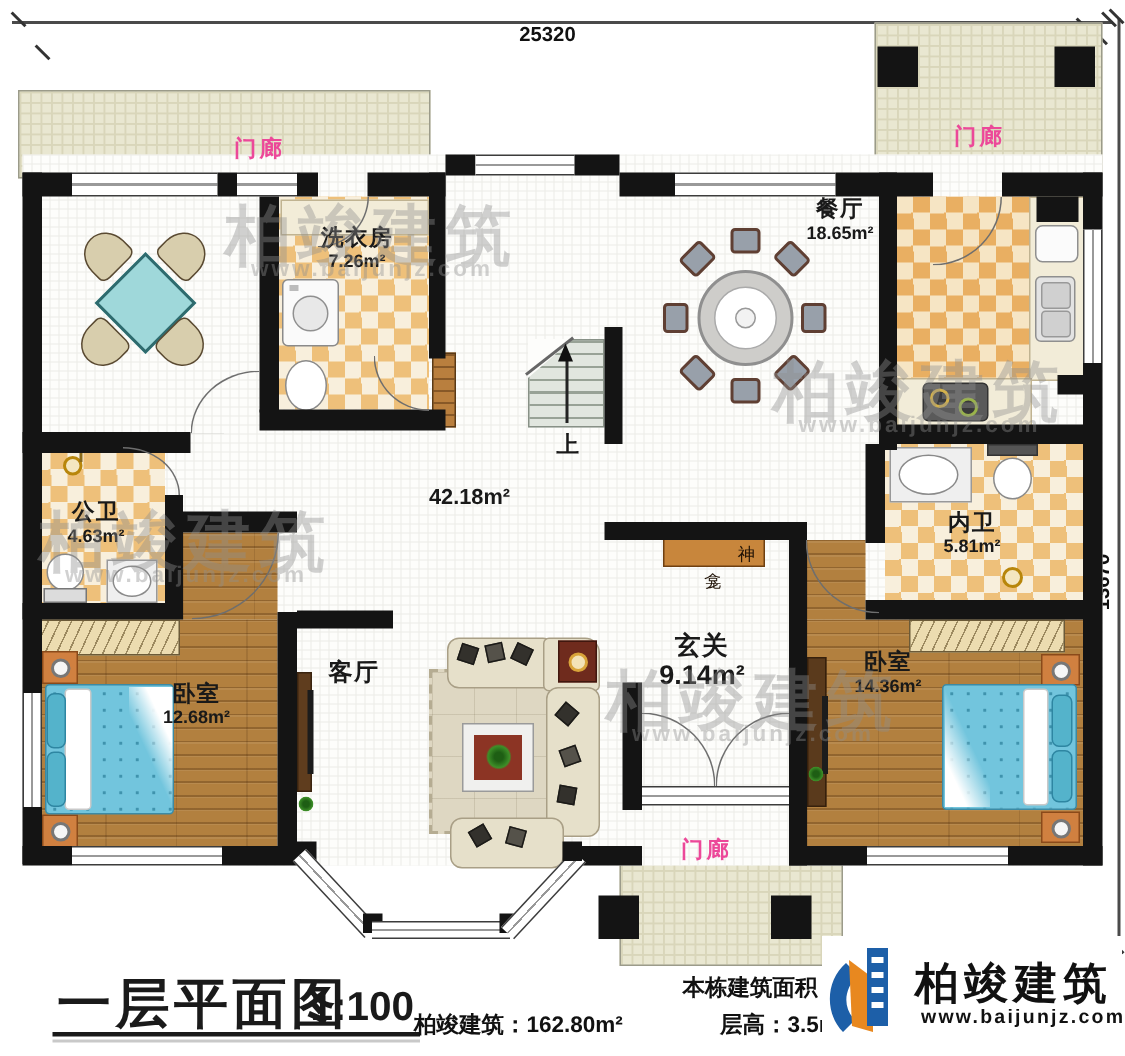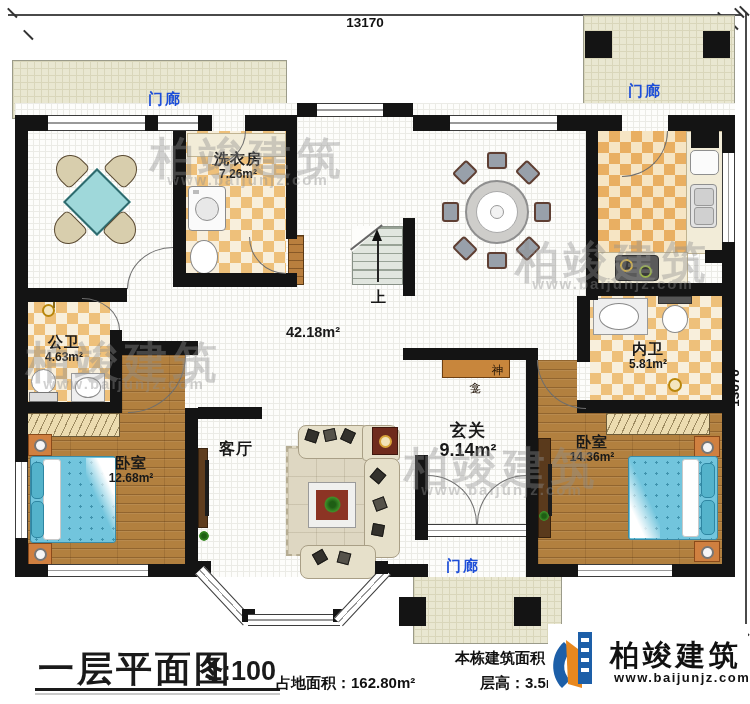--- a/index.html
+++ b/index.html
@@ -33,21 +33,21 @@
   .arc-tr{border-top:1.6px solid #6e6e6e;border-right:1.6px solid #6e6e6e;border-top-right-radius:100% 100%;}
   .arc-bl{border-bottom:1.6px solid #6e6e6e;border-left:1.6px solid #6e6e6e;border-bottom-left-radius:100% 100%;}
   .arc-br{border-bottom:1.6px solid #6e6e6e;border-right:1.6px solid #6e6e6e;border-bottom-right-radius:100% 100%;}
   .stairs{background-color:#e1e6df;
     background-image:repeating-linear-gradient(180deg,#98a296 0 1.5px,transparent 1.5px 8.5px);
     border:1.5px solid #889187;box-sizing:border-box;}
   
   .rlabel{text-align:center;color:#191919;font-weight:bold;line-height:1.12;}
   .rlabel .nm{font-size:15px;display:block;letter-spacing:1px;}
   .rlabel .ar{font-size:12px;display:block;}
-  .plabel{font-size:15px;font-weight:bold;color:#1d4ed8;letter-spacing:2px;text-align:left;}
+  .plabel{font-size:15px;font-weight:bold;color:#ec4899;letter-spacing:2px;text-align:center;}
   .dimtxt{font-size:13.5px;font-weight:bold;color:#111;text-align:center;}
   .dimline{background:#4a4a4a;}
   .tick{width:13px;height:1.6px;background:#333;transform:rotate(45deg);}
   
   .oval{background:#fff;border:1.5px solid #8a8a8a;border-radius:50%;box-sizing:border-box;}
   .lampcircle{background:#f6f6f6;border:2px solid #777;border-radius:50%;box-sizing:border-box;}
   .pillow{width:12px;height:12px;background:#33312c;border:1px solid #1c1b18;box-sizing:border-box;}
   .sofa{background:#e6e0ca;border:1.5px solid #a99f86;box-sizing:border-box;border-radius:8px;}
   .bed{background-color:#72c5dd;background-image:radial-gradient(#3f93ad 1.1px,transparent 1.3px);
        background-size:11px 11px;border:1.5px solid #3c8aa4;box-sizing:border-box;border-radius:3px;}
@@ -68,21 +68,21 @@
   .logo-url{font-size:13px;font-weight:bold;color:#111;letter-spacing:1.5px;white-space:nowrap;}
 </style>
 </head>
 <body>
 
 <div id="stage">
 
   <div class="abs dimline" style="left:8px;top:14px;width:734px;height:1.5px;"></div>
   <div class="abs tick" style="left:6px;top:12px;"></div>
   <div class="abs tick" style="left:733px;top:12px;"></div>
-  <div class="abs dimtxt" style="left:330px;top:15px;width:70px;">13170</div>
+  <div class="abs dimtxt" style="left:330px;top:15px;width:70px;">25320</div>
   <div class="abs dimline" style="left:745px;top:12px;width:1.5px;height:622px;"></div>
   <div class="abs tick" style="left:738px;top:10px;"></div>
   <div class="abs tick" style="left:738px;top:630px;"></div>
   <div class="abs dimtxt" style="left:700px;top:380px;width:70px;height:16px;transform:rotate(-90deg);">13670</div>
   <div class="abs tick" style="left:22px;top:34px;"></div>
   <div class="abs tick" style="left:716px;top:16px;"></div>
   <div class="abs tick" style="left:727px;top:24px;"></div>
 
   <div class="abs porchfloor" style="left:12px;top:60px;width:273px;height:57px;"></div>
   <div class="abs porchfloor" style="left:583px;top:15px;width:150px;height:100px;"></div>
@@ -285,20 +285,24 @@
   <div class="abs arc arc-br" style="left:128px;top:355px;width:58px;height:58px;"></div>
   <div class="abs arc arc-bl" style="left:537px;top:360px;width:49px;height:49px;"></div>
   <div class="abs arc arc-br" style="left:622px;top:131px;width:46px;height:46px;"></div>
   <div class="abs arc arc-tr" style="left:428px;top:475px;width:49px;height:49px;"></div>
   <div class="abs arc arc-tl" style="left:477px;top:475px;width:49px;height:49px;"></div>
 
   <div class="abs rlabel" style="left:198px;top:151px;width:80px;">
     <span class="nm">洗衣房</span>
     <span class="ar">7.26m²</span>
   </div>
+  <div class="abs rlabel" style="left:524px;top:132px;width:72px;">
+    <span class="nm">餐厅</span>
+    <span class="ar">18.65m²</span>
+  </div>
   <div class="abs rlabel" style="left:32px;top:334px;width:64px;">
     <span class="nm">公卫</span>
     <span class="ar">4.63m²</span>
   </div>
   <div class="abs rlabel" style="left:616px;top:341px;width:64px;">
     <span class="nm">内卫</span>
     <span class="ar">5.81m²</span>
   </div>
   <div class="abs rlabel" style="left:97px;top:455px;width:68px;">
     <span class="nm">卧室</span>
@@ -340,21 +344,21 @@
   <div class="abs wm" style="left:382px;top:446px;width:240px;">
     <span class="big">柏竣建筑</span>
     <span class="url">www.baijunjz.com</span>
   </div>
 
   <div class="abs tb-title" style="left:38px;top:645px;">一层平面图</div>
   <div class="abs" style="left:35px;top:688px;width:245px;height:3px;background:#1a1a1a;"></div>
   <div class="abs" style="left:35px;top:693px;width:245px;height:2px;background:#c9c9c9;"></div>
   <div class="abs tb-scale" style="left:207px;top:656px;">1:100</div>
   <div class="abs tb-row" style="left:276px;top:674px;">
-    <span>占地面积：</span><span>162.80m²</span>
+    <span>柏竣建筑：</span><span>162.80m²</span>
   </div>
   <div class="abs tb-row" style="left:455px;top:649px;">
     <span>本栋建筑面积：</span><span>9</span>
   </div>
   <div class="abs tb-row" style="left:480px;top:674px;">
     <span>层高：</span><span>3.5m</span>
   </div>
 
   <div class="abs" style="left:548px;top:624px;width:200px;height:76px;background:#fff;">
     <svg width="66" height="70" viewBox="0 0 66 70" style="position:absolute;left:0;top:2px;">

